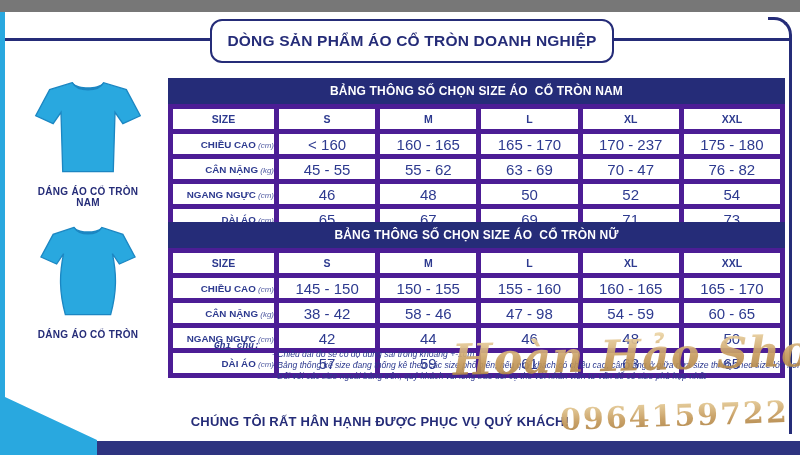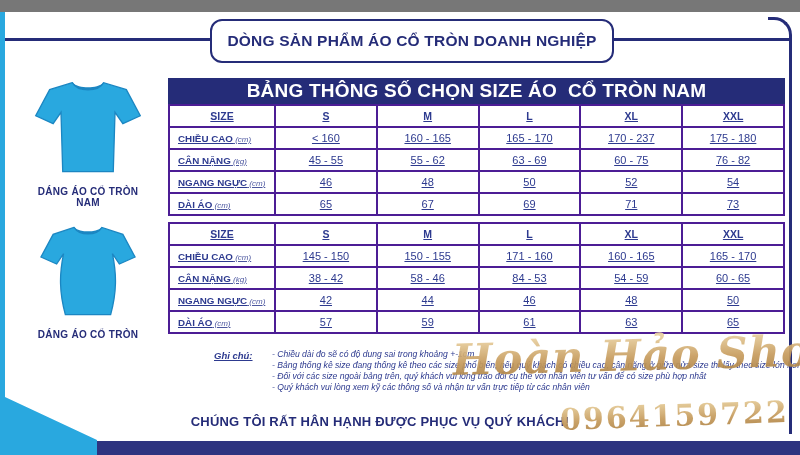--- a/index.html
+++ b/index.html
@@ -21,35 +21,35 @@
              display:flex;align-items:center;justify-content:center;}
   #title-box span{color:#252C78;font-weight:bold;font-size:15.5px;letter-spacing:.2px;white-space:nowrap;}
 
   
   .figure{position:absolute;left:18px;width:140px;text-align:center;z-index:2;}
   .figure svg{display:block;margin:0 auto;}
   .fig-label{color:#252C78;font-weight:bold;font-size:10px;line-height:11px;letter-spacing:.3px;margin-top:4px;}
 
   
   .size-table{position:absolute;left:168px;width:617px;z-index:2;}
-  .tbl-title{height:26px;background:#252C78;color:#fff;font-weight:bold;font-size:19px;
+  .tbl-title{height:26px;background:#252C78;color:#fff;font-weight:bold;font-size:12px;
              display:flex;align-items:center;justify-content:center;letter-spacing:.2px;white-space:pre;}
   table{border-collapse:collapse;table-layout:fixed;width:617px;background:#fff;}
-  th,td{border:2px solid #4c1d95;height:20px;text-align:center;vertical-align:middle;
-        color:#2D3A8F;font-size:10px;padding:0;text-decoration:underline;}
+  th,td{border:5px solid #4c1d95;height:20px;text-align:center;vertical-align:middle;
+        color:#2D3A8F;font-size:10px;padding:0;}
   thead th{font-weight:bold;font-size:10.5px;}
-  th.row-label{text-align:left;padding-left:8px;}
+  th.row-label{text-align:right;padding-left:8px;}
   th.row-label b{font-size:9.8px;font-weight:bold;}
   th.row-label i{font-size:8px;font-weight:normal;font-style:italic;opacity:.85;}
-  tbody td{font-weight:normal;font-size:11px;}
+  tbody td{font-weight:normal;font-size:15px;}
   col.c0{width:106px;}
 
   
-  #notes-label{position:absolute;left:214px;top:338px;color:#2D3A8F;font-weight:bold;
-               font-style:italic;font-size:9.5px;text-decoration:underline;z-index:2;}
+  #notes-label{position:absolute;left:214px;top:328px;color:#2D3A8F;font-weight:bold;
+               font-style:italic;font-size:9.5px;text-decoration:underline;z-index:2;font-family:Liberation Mono, monospace;}
   #notes-list{position:absolute;left:272px;top:337px;width:515px;z-index:2;}
   #notes-list .note-item{color:#2D3A8F;font-style:italic;font-size:8.6px;line-height:10.9px;white-space:nowrap;}
 
   
   #watermark{position:absolute;left:452px;top:318px;z-index:4;transform:rotate(-1.5deg);
              font-family:"DejaVu Serif",serif;font-style:italic;font-weight:bold;font-size:43px;
              letter-spacing:1px;white-space:nowrap;
              background:linear-gradient(180deg,#f1ddb0 0%,#c79c5e 55%,#a57b3e 100%);
              -webkit-background-clip:text;background-clip:text;color:transparent;opacity:.92;
              text-shadow:0 0 0 rgba(0,0,0,0);}
@@ -123,21 +123,21 @@
             <td>160 - 165</td>
             <td>165 - 170</td>
             <td>170 - 237</td>
             <td>175 - 180</td>
           </tr>
           <tr>
             <th class="row-label"><b>CÂN NẶNG</b><i> (kg)</i></th>
             <td>45 - 55</td>
             <td>55 - 62</td>
             <td>63 - 69</td>
-            <td>60 - 75</td>
+            <td>70 - 47</td>
             <td>76 - 82</td>
           </tr>
           <tr>
             <th class="row-label"><b>NGANG NGỰC</b><i> (cm)</i></th>
             <td>46</td>
             <td>48</td>
             <td>50</td>
             <td>52</td>
             <td>54</td>
           </tr>
@@ -147,20 +147,21 @@
             <td>67</td>
             <td>69</td>
             <td>71</td>
             <td>73</td>
           </tr>
         </tbody>
     </table>
   </div>
 
   <div class="size-table" style="top:210px;">
+    <div class="tbl-title">BẢNG THÔNG SỐ CHỌN SIZE ÁO  CỔ TRÒN NỮ</div>
     <table>
       <colgroup>
           <col class="c0">
           <col>
           <col>
           <col>
           <col>
           <col>
         </colgroup>
       <thead>
@@ -171,29 +172,29 @@
             <th>L</th>
             <th>XL</th>
             <th>XXL</th>
           </tr>
         </thead>
       <tbody>
           <tr>
             <th class="row-label"><b>CHIỀU CAO</b><i> (cm)</i></th>
             <td>145 - 150</td>
             <td>150 - 155</td>
-            <td>171 - 160</td>
+            <td>155 - 160</td>
             <td>160 - 165</td>
             <td>165 - 170</td>
           </tr>
           <tr>
             <th class="row-label"><b>CÂN NẶNG</b><i> (kg)</i></th>
             <td>38 - 42</td>
             <td>58 - 46</td>
-            <td>84 - 53</td>
+            <td>47 - 98</td>
             <td>54 - 59</td>
             <td>60 - 65</td>
           </tr>
           <tr>
             <th class="row-label"><b>NGANG NGỰC</b><i> (cm)</i></th>
             <td>42</td>
             <td>44</td>
             <td>46</td>
             <td>48</td>
             <td>50</td>
@@ -208,21 +209,20 @@
           </tr>
         </tbody>
     </table>
   </div>
 
   <div id="notes-label">Ghi chú:</div>
   <div id="notes-list">
       <div class="note-item">- Chiều dài đo sẽ có độ dung sai trong khoảng +-1cm</div>
       <div class="note-item">- Bảng thống kê size đang thống kê theo các size phổ biến, nếu quý khách có chiều cao, cân nặng ở giữa nửa size thì lấy theo size lớn hơn</div>
       <div class="note-item">- Đối với các size ngoài bảng trên, quý khách vui lòng trao đổi cụ thể với nhân viên tư vấn để có size phù hợp nhất</div>
-      <div class="note-item">- Quý khách vui lòng xem kỹ các thông số và nhận tư vấn trực tiếp từ các nhân viên</div>
     </div>
 
   <div id="watermark">Hoàn Hảo Shop</div>
   <div id="phone">0964159722</div>
 
   <div id="footer-text">CHÚNG TÔI RẤT HÂN HẠNH ĐƯỢC PHỤC VỤ QUÝ KHÁCH!</div>
 
   <div id="bottom-bar"></div>
   <div id="cyan-shape"></div>
 

